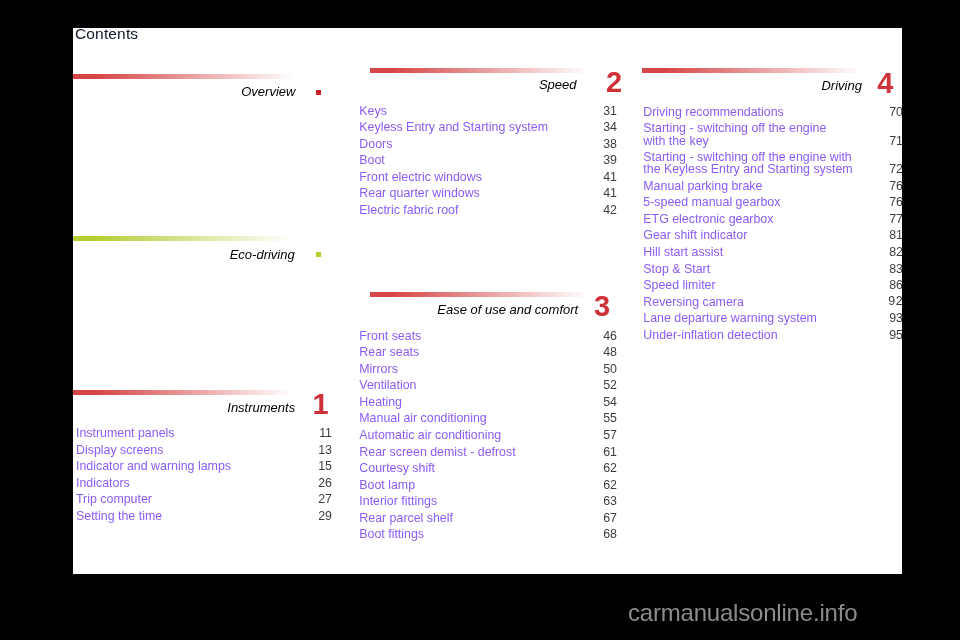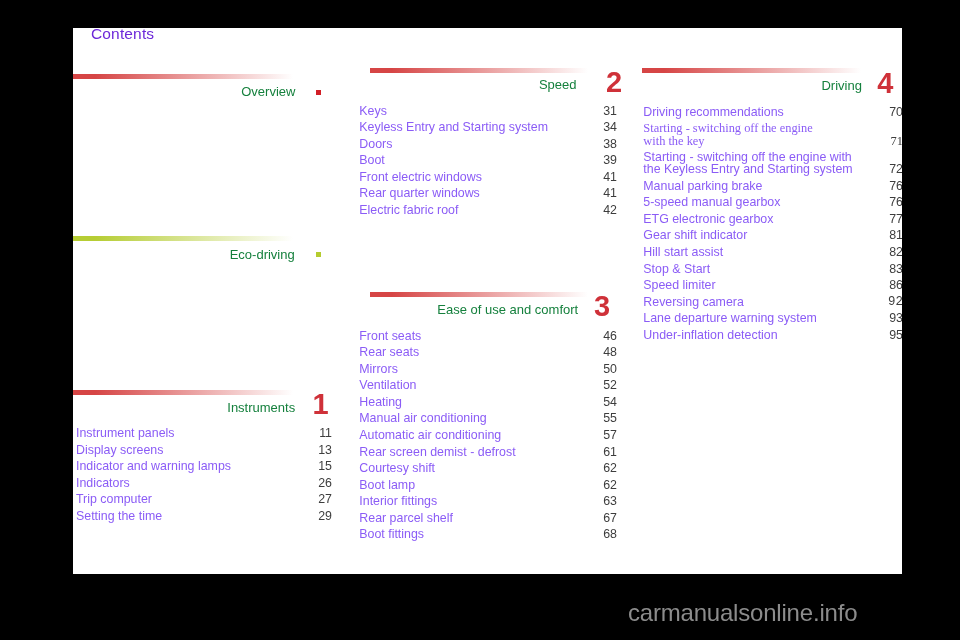--- a/index.html
+++ b/index.html
@@ -3,30 +3,30 @@
 <meta charset="utf-8">
 <title>Contents</title>
 <style>
   html,body{margin:0;padding:0;}
   body{width:960px;height:640px;overflow:hidden;background:#000;
        font-family:"Liberation Sans",sans-serif;-webkit-font-smoothing:antialiased;}
   #stage{position:relative;width:960px;height:640px;background:#000;overflow:hidden;}
   #page{position:absolute;left:73px;top:28px;width:829px;height:546px;background:#fff;overflow:hidden;}
 
   .doc-title{position:absolute;left:2px;top:-3px;font-size:15.5px;line-height:18px;
-             color:#6d28d9;letter-spacing:0.15px;white-space:nowrap;margin-left:16px;}
+             color:#0f172a;letter-spacing:0.15px;white-space:nowrap;}
 
   .col{position:absolute;left:0;top:0;width:829px;height:546px;}
 
   .section{position:absolute;left:0;width:100%;}
   .rule{position:absolute;left:0;top:0;height:4.6px;width:220px;}
   .rule-red{background:linear-gradient(to right,rgba(214,69,69,1) 0%,rgba(214,69,69,1) 10%,rgba(214,69,69,0) 100%);}
   .rule-green{background:linear-gradient(to right,rgba(182,205,52,1) 0%,rgba(182,205,52,1) 10%,rgba(182,205,52,0) 100%);}
-  .sec-title{position:absolute;font-size:13px;line-height:13px;color:#15803d;
-             white-space:nowrap;text-align:left;}
+  .sec-title{position:absolute;font-size:13px;line-height:13px;color:#000000;
+             white-space:nowrap;text-align:left;font-style:italic;}
   .sec-num{position:absolute;font-weight:bold;font-size:29px;line-height:29px;
            color:#cf3139;white-space:nowrap;}
   .sec-sq{position:absolute;width:5.4px;height:5px;}
 
   .items{position:absolute;left:0;width:100%;}
   .item{position:relative;height:16.55px;}
   .item.two{height:33.2px;}
   .lbl{position:absolute;left:0;top:0;font-size:12.4px;line-height:12.2px;
        color:#8b5cf6;white-space:pre;}
   .pgn{position:absolute;right:0;font-size:12.4px;line-height:12.2px;color:#3d3d3d;}
@@ -182,21 +182,21 @@
     <div class="col col-right">
       <div class="section">
         <div class="rule rule-red" style="left:569.4px;top:40.0px;width:219.0px;"></div>
         <div class="sec-title" style="right:40.1px;top:51.00px;">Driving</div>
         <div class="sec-num" style="left:804.2px;top:40.70px;">4</div>
         <div class="items" style="left:570.3px;top:77.80px;width:259.7px;">
           <div class="item" style="height:16.55px;">
             <div class="lbl">Driving recommendations</div>
             <div class="pgn" style="top:0.00px;">70</div>
           </div>
-          <div class="item two" style="height:28.75px;font-family:Liberation Serif, serif;">
+          <div class="item two" style="height:28.75px;">
             <div class="lbl">Starting - switching off the engine
 with the key</div>
             <div class="pgn" style="top:12.20px;">71</div>
           </div>
           <div class="item two" style="height:28.75px;">
             <div class="lbl">Starting - switching off the engine with
 the Keyless Entry and Starting system</div>
             <div class="pgn" style="top:12.20px;">72</div>
           </div>
           <div class="item" style="height:16.55px;">

